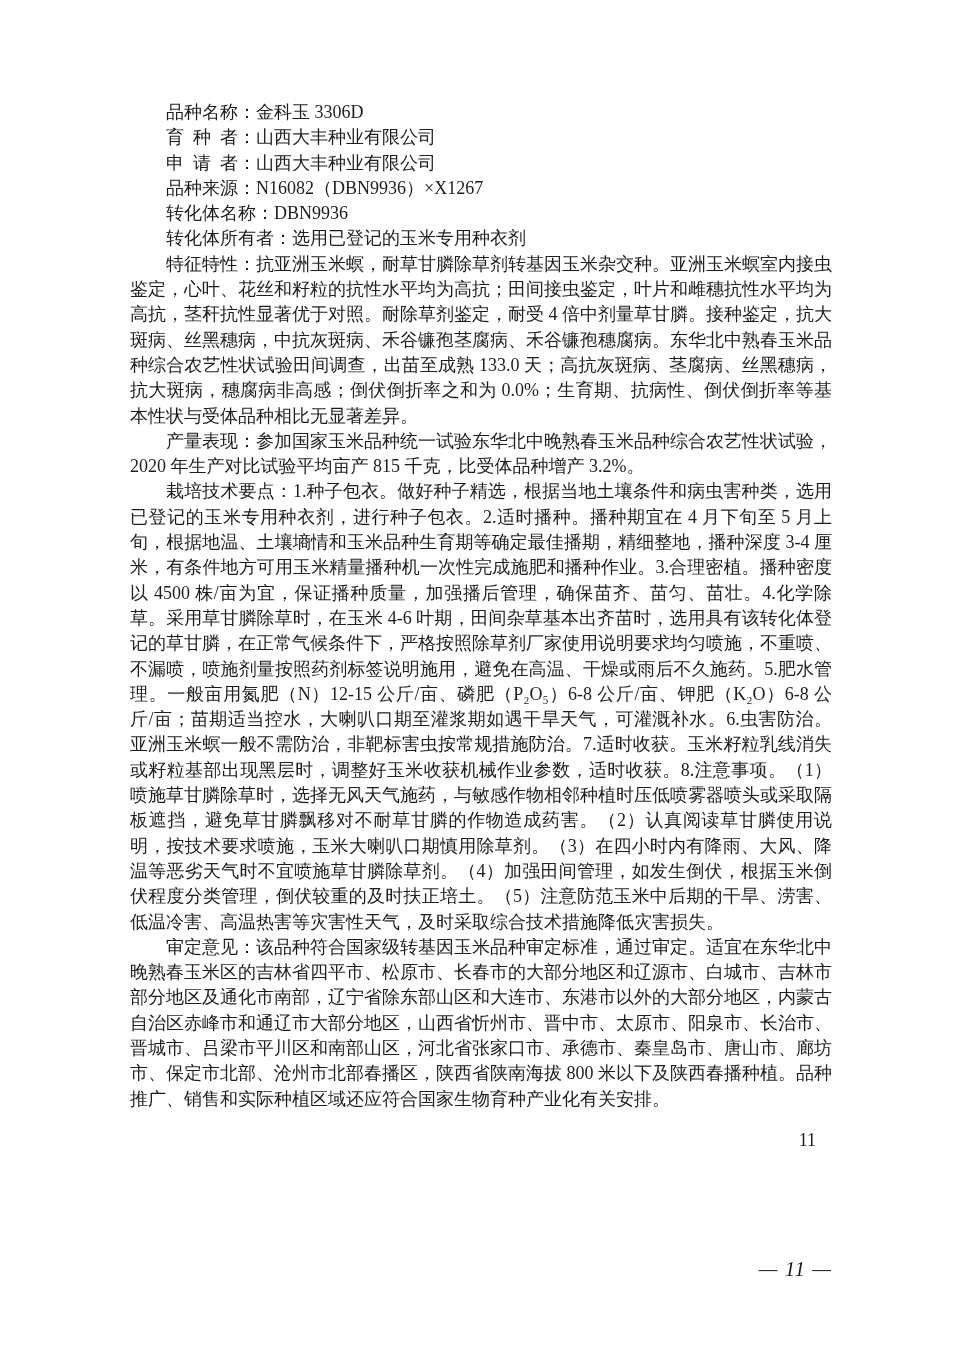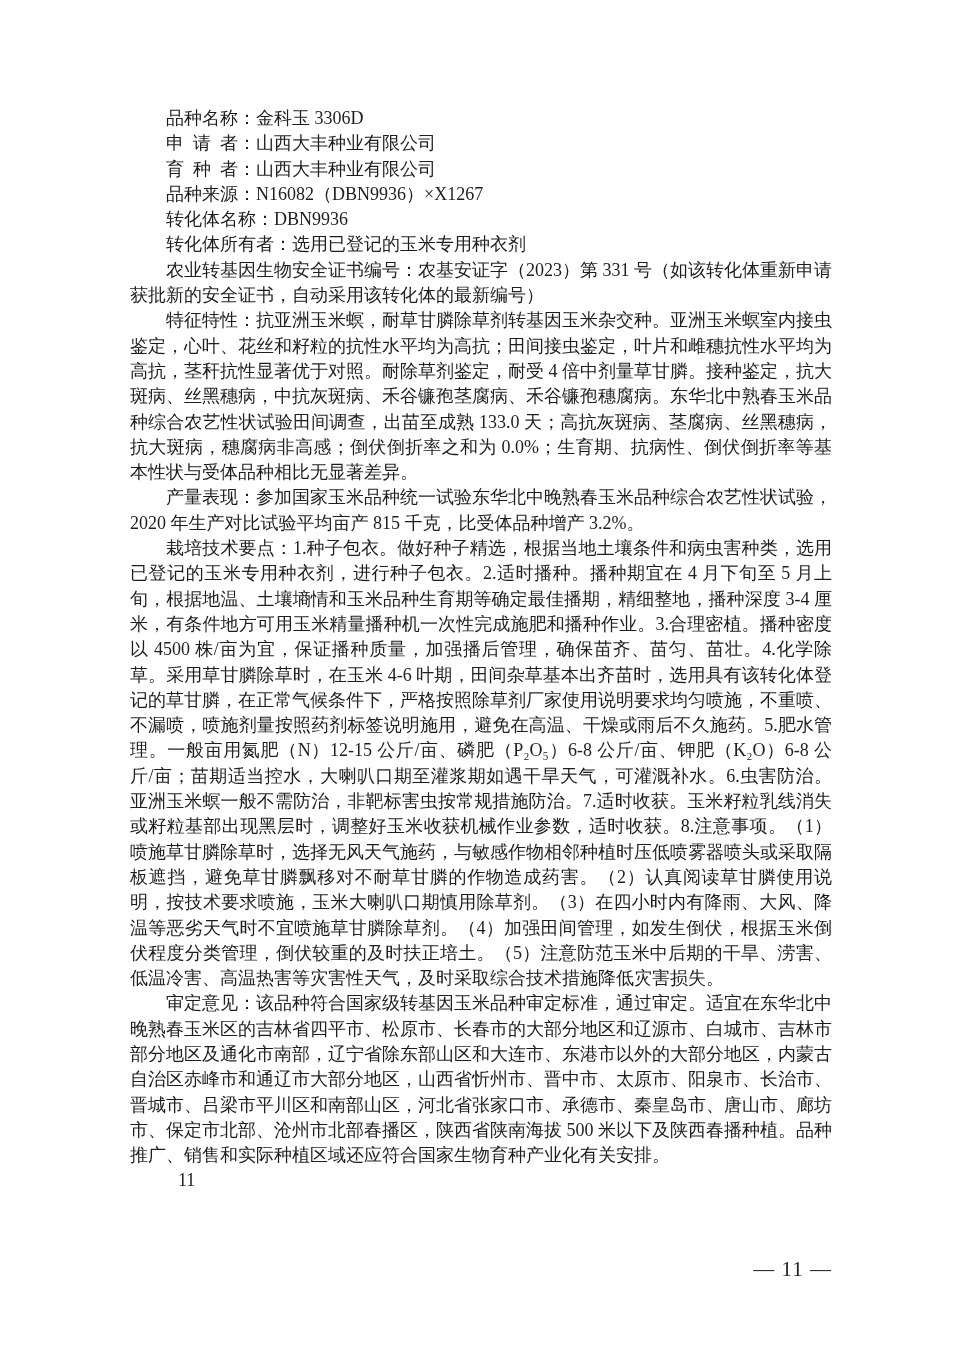--- a/index.html
+++ b/index.html
@@ -12,80 +12,80 @@
     width: 960px;
     height: 1358px;
     background: #ffffff;
     overflow: hidden;
     font-family: "Liberation Serif", "DejaVu Serif", serif;
     color: #1d1d1d;
   }
   .content {
     position: absolute;
     left: 130px;
-    top: 106px;
+    top: 100px;
     width: 702px;
     font-size: 18px;
     line-height: 25.3px;
     text-align: justify;
     text-justify: inter-ideograph;
   }
   .para {
     margin: 0;
     text-indent: 2em;
     word-break: normal;
   }
   .field-line {
     margin: 0;
     text-indent: 2em;
     text-align: left;
   }
   .inline-page-no {
-    margin: 0;
+    margin: 16px;
     text-indent: 48px;
-    text-align: left;
+    text-align: right;
   }
   .footer-page-number {
     position: absolute;
     left: 130px;
     top: 1257px;
     width: 702px;
     text-align: right;
     font-size: 21px;
     color: #1d1d1d;
     letter-spacing: 1px;
+    font-style: italic;
   }
 </style>
 </head>
 <body>
 
 <div class="page">
   <div class="content">
 
     <p class="field-line"><span>品种名称：</span><span>金科玉 3306D</span></p>
 
+    <p class="field-line"><span>育 种 者：</span><span>山西大丰种业有限公司</span></p>
+
     <p class="field-line"><span>申 请 者：</span><span>山西大丰种业有限公司</span></p>
-
-    <p class="field-line"><span>育 种 者：</span><span>山西大丰种业有限公司</span></p>
 
     <p class="field-line"><span>品种来源：</span><span>N16082（DBN9936）×X1267</span></p>
 
 
     <p class="field-line"><span>转化体名称：</span><span>DBN9936</span></p>
 
     <p class="field-line"><span>转化体所有者：</span><span>选用已登记的玉米专用种衣剂</span></p>
 
-    <p class="para">农业转基因生物安全证书编号：农基安证字（2023）第 331 号（如该转化体重新申请获批新的安全证书，自动采用该转化体的最新编号）</p>
 
     <p class="para">特征特性：抗亚洲玉米螟，耐草甘膦除草剂转基因玉米杂交种。亚洲玉米螟室内接虫鉴定，心叶、花丝和籽粒的抗性水平均为高抗；田间接虫鉴定，叶片和雌穗抗性水平均为高抗，茎秆抗性显著优于对照。耐除草剂鉴定，耐受 4 倍中剂量草甘膦。接种鉴定，抗大斑病、丝黑穗病，中抗灰斑病、禾谷镰孢茎腐病、禾谷镰孢穗腐病。东华北中熟春玉米品种综合农艺性状试验田间调查，出苗至成熟 133.0 天；高抗灰斑病、茎腐病、丝黑穗病，抗大斑病，穗腐病非高感；倒伏倒折率之和为 0.0%；生育期、抗病性、倒伏倒折率等基本性状与受体品种相比无显著差异。</p>
 
     <p class="para">产量表现：参加国家玉米品种统一试验东华北中晚熟春玉米品种综合农艺性状试验，2020 年生产对比试验平均亩产 815 千克，比受体品种增产 3.2%。</p>
 
     <p class="para">栽培技术要点：1.种子包衣。做好种子精选，根据当地土壤条件和病虫害种类，选用已登记的玉米专用种衣剂，进行种子包衣。2.适时播种。播种期宜在 4 月下旬至 5 月上旬，根据地温、土壤墒情和玉米品种生育期等确定最佳播期，精细整地，播种深度 3-4 厘米，有条件地方可用玉米精量播种机一次性完成施肥和播种作业。3.合理密植。播种密度以 4500 株/亩为宜，保证播种质量，加强播后管理，确保苗齐、苗匀、苗壮。4.化学除草。采用草甘膦除草时，在玉米 4-6 叶期，田间杂草基本出齐苗时，选用具有该转化体登记的草甘膦，在正常气候条件下，严格按照除草剂厂家使用说明要求均匀喷施，不重喷、不漏喷，喷施剂量按照药剂标签说明施用，避免在高温、干燥或雨后不久施药。5.肥水管理。一般亩用氮肥（N）12-15 公斤/亩、磷肥（P₂O₅）6-8 公斤/亩、钾肥（K₂O）6-8 公斤/亩；苗期适当控水，大喇叭口期至灌浆期如遇干旱天气，可灌溉补水。6.虫害防治。亚洲玉米螟一般不需防治，非靶标害虫按常规措施防治。7.适时收获。玉米籽粒乳线消失或籽粒基部出现黑层时，调整好玉米收获机械作业参数，适时收获。8.注意事项。（1）喷施草甘膦除草时，选择无风天气施药，与敏感作物相邻种植时压低喷雾器喷头或采取隔板遮挡，避免草甘膦飘移对不耐草甘膦的作物造成药害。（2）认真阅读草甘膦使用说明，按技术要求喷施，玉米大喇叭口期慎用除草剂。（3）在四小时内有降雨、大风、降温等恶劣天气时不宜喷施草甘膦除草剂。（4）加强田间管理，如发生倒伏，根据玉米倒伏程度分类管理，倒伏较重的及时扶正培土。（5）注意防范玉米中后期的干旱、涝害、低温冷害、高温热害等灾害性天气，及时采取综合技术措施降低灾害损失。</p>
 
-    <p class="para">审定意见：该品种符合国家级转基因玉米品种审定标准，通过审定。适宜在东华北中晚熟春玉米区的吉林省四平市、松原市、长春市的大部分地区和辽源市、白城市、吉林市部分地区及通化市南部，辽宁省除东部山区和大连市、东港市以外的大部分地区，内蒙古自治区赤峰市和通辽市大部分地区，山西省忻州市、晋中市、太原市、阳泉市、长治市、晋城市、吕梁市平川区和南部山区，河北省张家口市、承德市、秦皇岛市、唐山市、廊坊市、保定市北部、沧州市北部春播区，陕西省陕南海拔 500 米以下及陕西春播种植。品种推广、销售和实际种植区域还应符合国家生物育种产业化有关安排。</p>
+    <p class="para">审定意见：该品种符合国家级转基因玉米品种审定标准，通过审定。适宜在东华北中晚熟春玉米区的吉林省四平市、松原市、长春市的大部分地区和辽源市、白城市、吉林市部分地区及通化市南部，辽宁省除东部山区和大连市、东港市以外的大部分地区，内蒙古自治区赤峰市和通辽市大部分地区，山西省忻州市、晋中市、太原市、阳泉市、长治市、晋城市、吕梁市平川区和南部山区，河北省张家口市、承德市、秦皇岛市、唐山市、廊坊市、保定市北部、沧州市北部春播区，陕西省陕南海拔 800 米以下及陕西春播种植。品种推广、销售和实际种植区域还应符合国家生物育种产业化有关安排。</p>
 
     <p class="inline-page-no">11</p>
 
   </div>
 
   <div class="footer-page-number">— 11 —</div>
 </div>
 
 </body></html>

